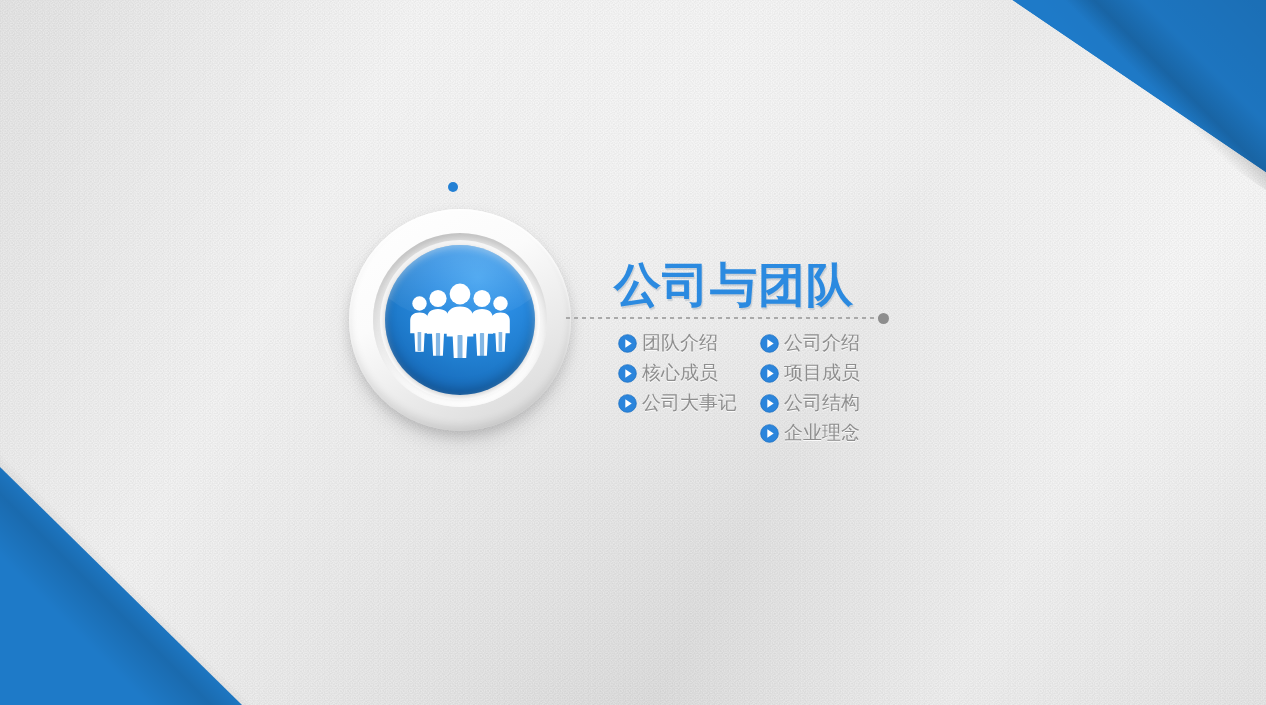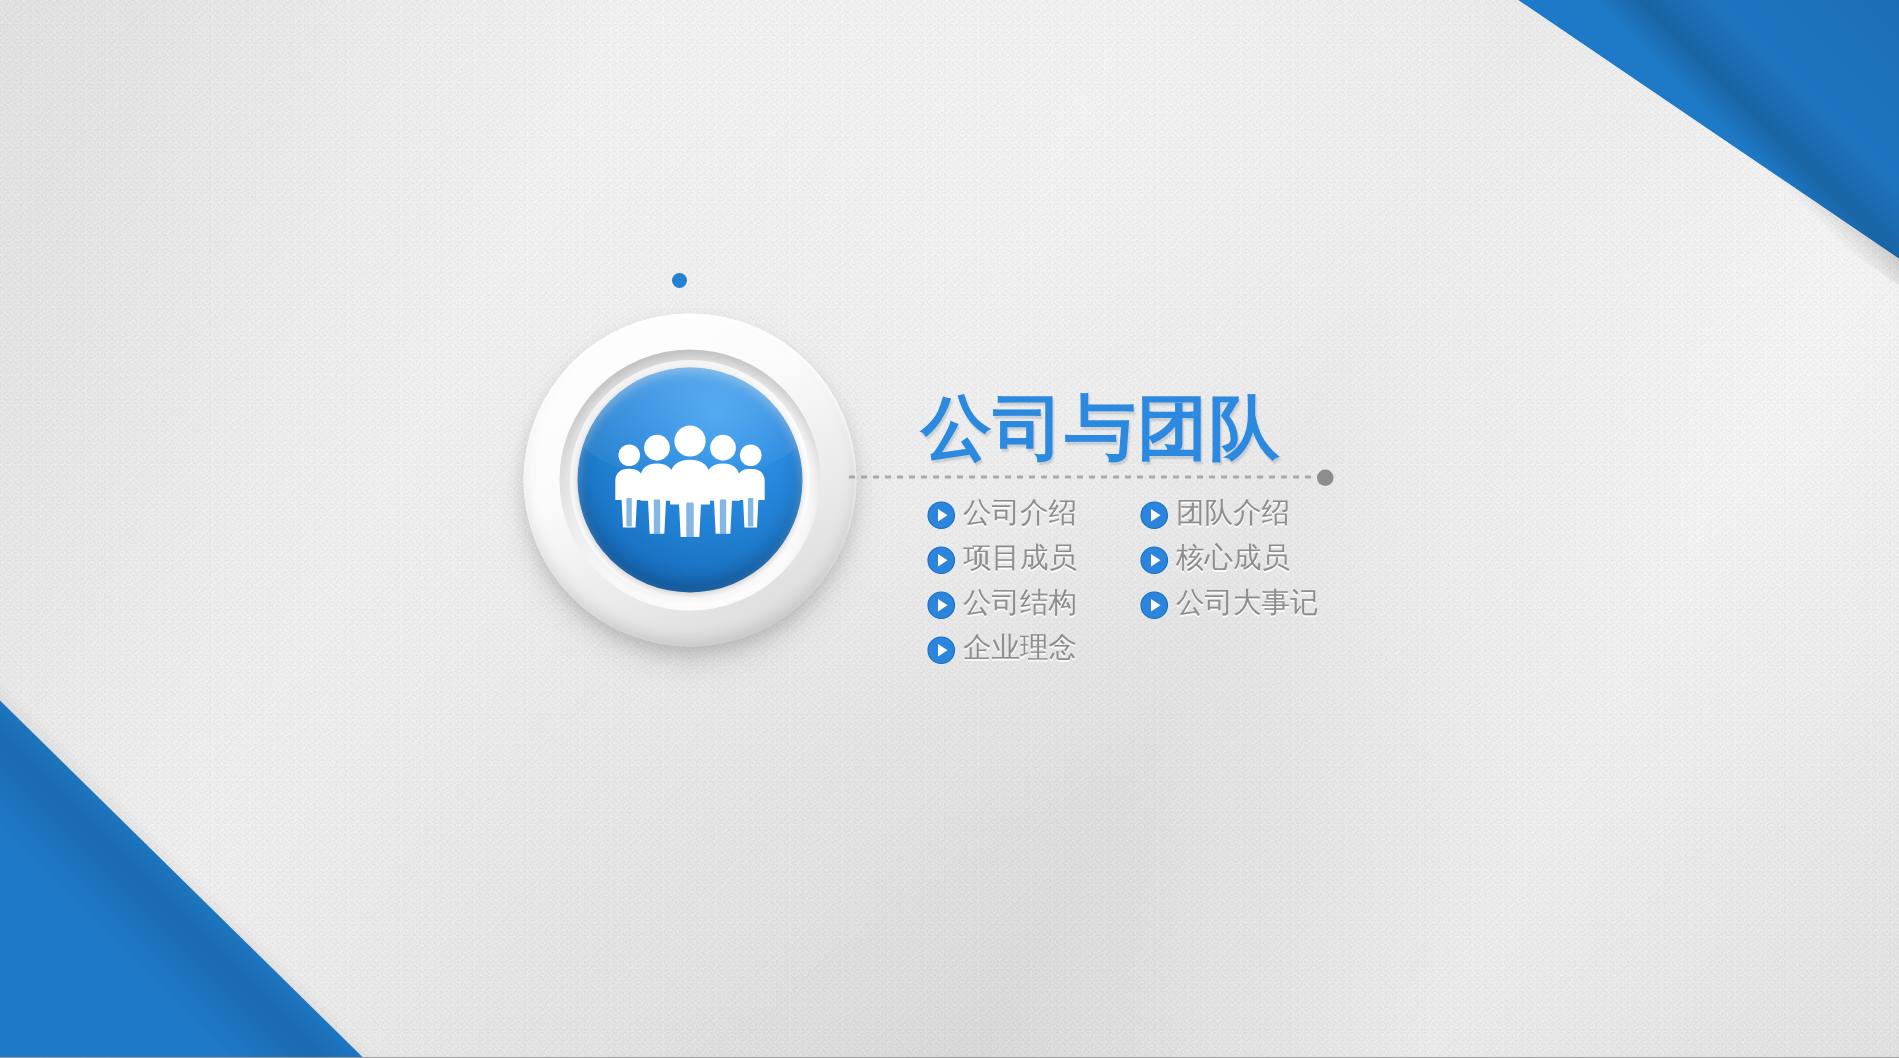--- a/index.html
+++ b/index.html
@@ -323,20 +323,51 @@
     </div>
   </div>
 
   <div class="connector"></div>
   <div class="connector-end"></div>
 
   <div class="title">公司与团队</div>
 
   <div class="bullets">
 
+    <div class="bullet-col col-right">
+
+      <div class="bullet-item">
+        <svg class="bullet-icon" viewBox="0 0 20 20">
+          <circle cx="10" cy="10" r="9.3" fill="#2b85dc"></circle>
+          <circle cx="10" cy="10" r="9.3" fill="none" stroke="#1a6fc2" stroke-width="0.8"></circle>
+          <path d="M7.7 5.6 L14.4 10 L7.7 14.4 Z" fill="#ffffff"></path>
+        </svg>
+        <span class="bullet-label">团队介绍</span>
+      </div>
+
+      <div class="bullet-item">
+        <svg class="bullet-icon" viewBox="0 0 20 20">
+          <circle cx="10" cy="10" r="9.3" fill="#2b85dc"></circle>
+          <circle cx="10" cy="10" r="9.3" fill="none" stroke="#1a6fc2" stroke-width="0.8"></circle>
+          <path d="M7.7 5.6 L14.4 10 L7.7 14.4 Z" fill="#ffffff"></path>
+        </svg>
+        <span class="bullet-label">核心成员</span>
+      </div>
+
+      <div class="bullet-item">
+        <svg class="bullet-icon" viewBox="0 0 20 20">
+          <circle cx="10" cy="10" r="9.3" fill="#2b85dc"></circle>
+          <circle cx="10" cy="10" r="9.3" fill="none" stroke="#1a6fc2" stroke-width="0.8"></circle>
+          <path d="M7.7 5.6 L14.4 10 L7.7 14.4 Z" fill="#ffffff"></path>
+        </svg>
+        <span class="bullet-label">公司大事记</span>
+      </div>
+
+    </div>
+
     <div class="bullet-col col-left">
 
       <div class="bullet-item">
         <svg class="bullet-icon" viewBox="0 0 20 20">
           <circle cx="10" cy="10" r="9.3" fill="#2b85dc"></circle>
           <circle cx="10" cy="10" r="9.3" fill="none" stroke="#1a6fc2" stroke-width="0.8"></circle>
           <path d="M7.7 5.6 L14.4 10 L7.7 14.4 Z" fill="#ffffff"></path>
         </svg>
         <span class="bullet-label">公司介绍</span>
       </div>
@@ -363,46 +394,15 @@
         <svg class="bullet-icon" viewBox="0 0 20 20">
           <circle cx="10" cy="10" r="9.3" fill="#2b85dc"></circle>
           <circle cx="10" cy="10" r="9.3" fill="none" stroke="#1a6fc2" stroke-width="0.8"></circle>
           <path d="M7.7 5.6 L14.4 10 L7.7 14.4 Z" fill="#ffffff"></path>
         </svg>
         <span class="bullet-label">企业理念</span>
       </div>
 
     </div>
 
-    <div class="bullet-col col-right">
-
-      <div class="bullet-item">
-        <svg class="bullet-icon" viewBox="0 0 20 20">
-          <circle cx="10" cy="10" r="9.3" fill="#2b85dc"></circle>
-          <circle cx="10" cy="10" r="9.3" fill="none" stroke="#1a6fc2" stroke-width="0.8"></circle>
-          <path d="M7.7 5.6 L14.4 10 L7.7 14.4 Z" fill="#ffffff"></path>
-        </svg>
-        <span class="bullet-label">团队介绍</span>
-      </div>
-
-      <div class="bullet-item">
-        <svg class="bullet-icon" viewBox="0 0 20 20">
-          <circle cx="10" cy="10" r="9.3" fill="#2b85dc"></circle>
-          <circle cx="10" cy="10" r="9.3" fill="none" stroke="#1a6fc2" stroke-width="0.8"></circle>
-          <path d="M7.7 5.6 L14.4 10 L7.7 14.4 Z" fill="#ffffff"></path>
-        </svg>
-        <span class="bullet-label">核心成员</span>
-      </div>
-
-      <div class="bullet-item">
-        <svg class="bullet-icon" viewBox="0 0 20 20">
-          <circle cx="10" cy="10" r="9.3" fill="#2b85dc"></circle>
-          <circle cx="10" cy="10" r="9.3" fill="none" stroke="#1a6fc2" stroke-width="0.8"></circle>
-          <path d="M7.7 5.6 L14.4 10 L7.7 14.4 Z" fill="#ffffff"></path>
-        </svg>
-        <span class="bullet-label">公司大事记</span>
-      </div>
-
-    </div>
-
   </div>
 
 </div>
 
 </body></html>

